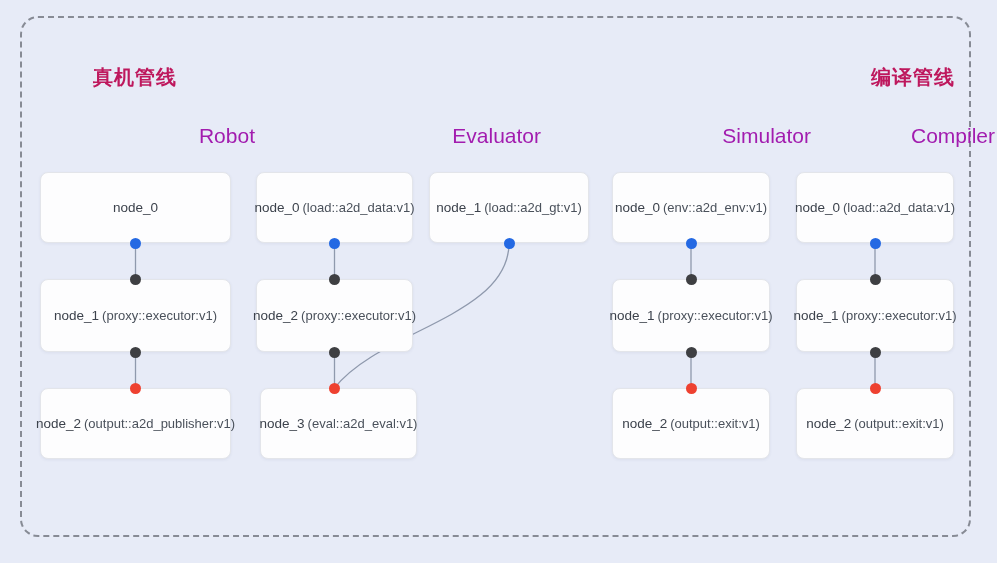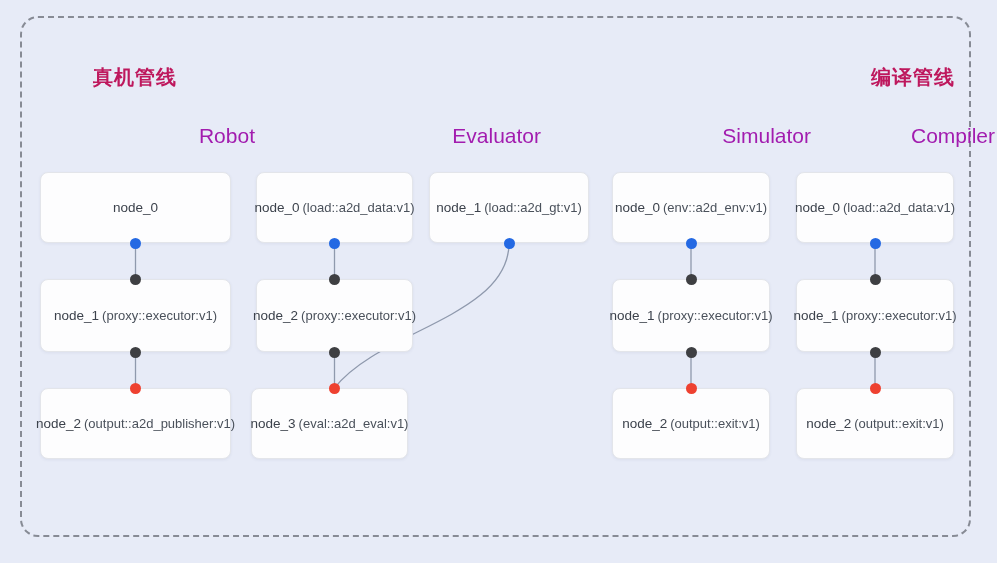--- a/index.html
+++ b/index.html
@@ -84,21 +84,21 @@
     <div class="node-detail">(load::a2d_data:v1)</div>
   </div>
   <div class="node" style="left:429px;top:172px;width:160px;height:71px">
     <div class="node-name">node_1</div>
     <div class="node-detail">(load::a2d_gt:v1)</div>
   </div>
   <div class="node" style="left:256px;top:279px;width:157px;height:73px">
     <div class="node-name">node_2</div>
     <div class="node-detail">(proxy::executor:v1)</div>
   </div>
-  <div class="node" style="left:251px;top:388px;width:157px;height:71px">
+  <div class="node" style="left:260px;top:388px;width:157px;height:71px">
     <div class="node-name">node_3</div>
     <div class="node-detail">(eval::a2d_eval:v1)</div>
   </div>
 
   <div class="node" style="left:612px;top:172px;width:158px;height:71px">
     <div class="node-name">node_0</div>
     <div class="node-detail">(env::a2d_env:v1)</div>
   </div>
   <div class="node" style="left:612px;top:279px;width:158px;height:73px">
     <div class="node-name">node_1</div>

